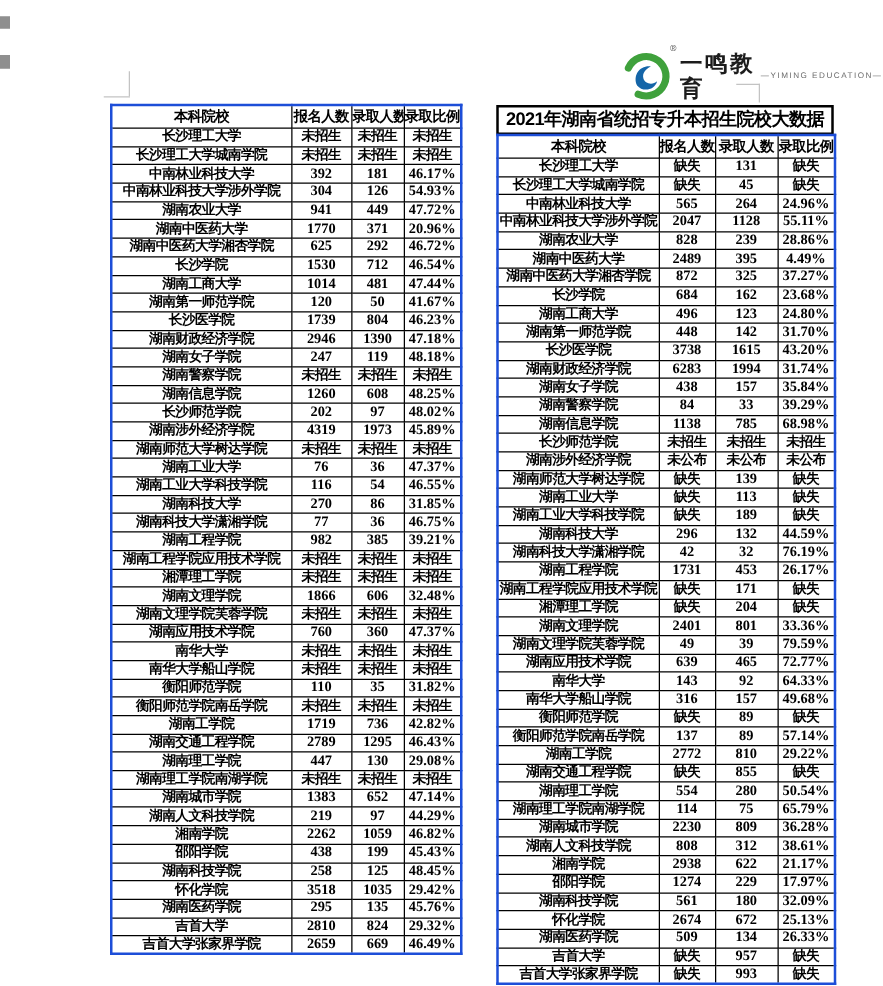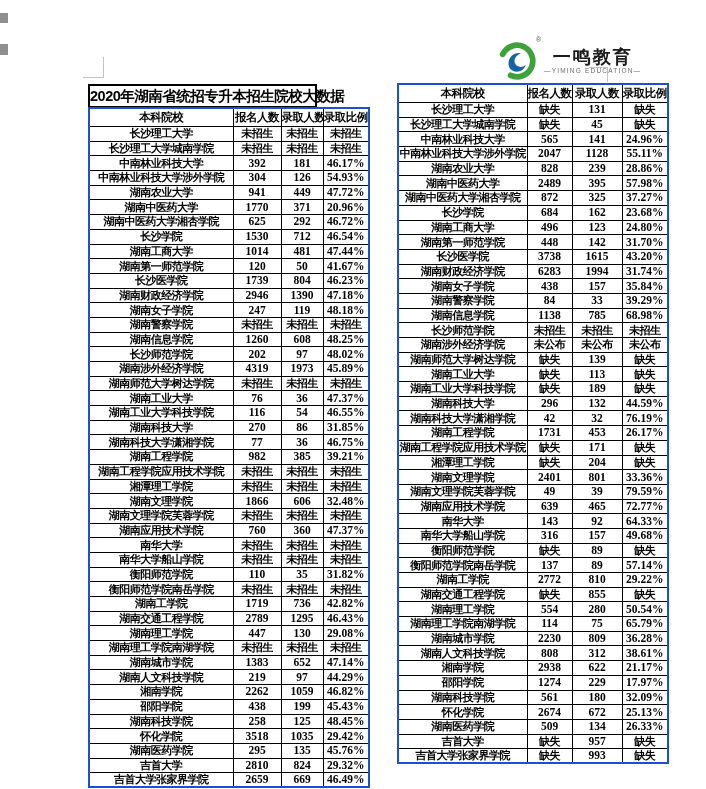--- a/index.html
+++ b/index.html
@@ -15,21 +15,21 @@
   .corner{position:absolute;background:#c3c3c3;}
   .c1v{left:103px;top:57px;width:1px;height:20px;}
   .c1h{left:83px;top:77px;width:21px;height:1px;}
   .c2h{left:589px;top:67px;width:19px;height:1px;}
   .c2v{left:607px;top:67px;width:1px;height:15px;}
 
   
   .logo{position:absolute;left:496px;top:40px;display:flex;align-items:center;}
   .logo-icon{width:42px;height:42px;position:relative;flex:0 0 auto;}
   .logo-reg{position:absolute;left:536px;top:36px;font-size:7px;color:#555;}
-  .logo-text{margin-left:6px;display:flex;flex-direction:column;align-items:center;}
+  .logo-text{margin-left:6px;display:flex;flex-direction:row;align-items:center;}
   .logo-brand{font-size:18px;font-weight:bold;color:#1c1c1c;letter-spacing:2px;line-height:20px;font-family:"Liberation Sans",sans-serif;}
   .logo-sub{font-size:6.5px;color:#6b6b6b;letter-spacing:1.2px;line-height:8px;white-space:nowrap;}
 
   
   .doc{position:absolute;left:88px;top:84px;}
   .tblwrap{position:absolute;top:0;}
   .tblwrap.left{left:0;width:280px;}
   .tblwrap.right{left:309px;width:270px;}
   .tbl-title{border:2px solid #000;box-sizing:border-box;height:24px;line-height:20px;text-align:center;
              font-weight:bold;font-size:14.5px;letter-spacing:-0.5px;white-space:nowrap;color:#000;}
@@ -69,21 +69,20 @@
     <span class="logo-text">
       <span class="logo-brand">一鸣教育</span>
       <span class="logo-sub">—YIMING EDUCATION—</span>
     </span>
   </div>
   <span class="logo-reg">®</span>
 
   <div class="doc">
 
     <div class="tblwrap left">
-      <div class="tbl-title">2020年湖南省统招专升本招生院校大数据</div>
       <table>
         <colgroup>
             <col style="width:144px">
             <col style="width:48px">
             <col style="width:42px">
             <col style="width:46px">
           </colgroup>
         <thead>
           <tr>
             <th>本科院校</th>
@@ -361,20 +360,21 @@
               <td class="name">吉首大学张家界学院</td>
               <td class="num">2659</td>
               <td class="num">669</td>
               <td class="num">46.49%</td>
             </tr>
           </tbody>
       </table>
     </div>
 
     <div class="tblwrap right">
+      <div class="tbl-title">2021年湖南省统招专升本招生院校大数据</div>
       <table>
         <colgroup>
             <col style="width:129px">
             <col style="width:45px">
             <col style="width:50px">
             <col style="width:46px">
           </colgroup>
         <thead>
           <tr>
             <th>本科院校</th>
@@ -392,40 +392,40 @@
             </tr>
             <tr>
               <td class="name">长沙理工大学城南学院</td>
               <td class="num cjk">缺失</td>
               <td class="num">45</td>
               <td class="num cjk">缺失</td>
             </tr>
             <tr>
               <td class="name">中南林业科技大学</td>
               <td class="num">565</td>
-              <td class="num">141</td>
+              <td class="num">264</td>
               <td class="num">24.96%</td>
             </tr>
             <tr>
               <td class="name">中南林业科技大学涉外学院</td>
               <td class="num">2047</td>
               <td class="num">1128</td>
               <td class="num">55.11%</td>
             </tr>
             <tr>
               <td class="name">湖南农业大学</td>
               <td class="num">828</td>
               <td class="num">239</td>
               <td class="num">28.86%</td>
             </tr>
             <tr>
               <td class="name">湖南中医药大学</td>
               <td class="num">2489</td>
               <td class="num">395</td>
-              <td class="num">57.98%</td>
+              <td class="num">4.49%</td>
             </tr>
             <tr>
               <td class="name">湖南中医药大学湘杏学院</td>
               <td class="num">872</td>
               <td class="num">325</td>
               <td class="num">37.27%</td>
             </tr>
             <tr>
               <td class="name">长沙学院</td>
               <td class="num">684</td>

